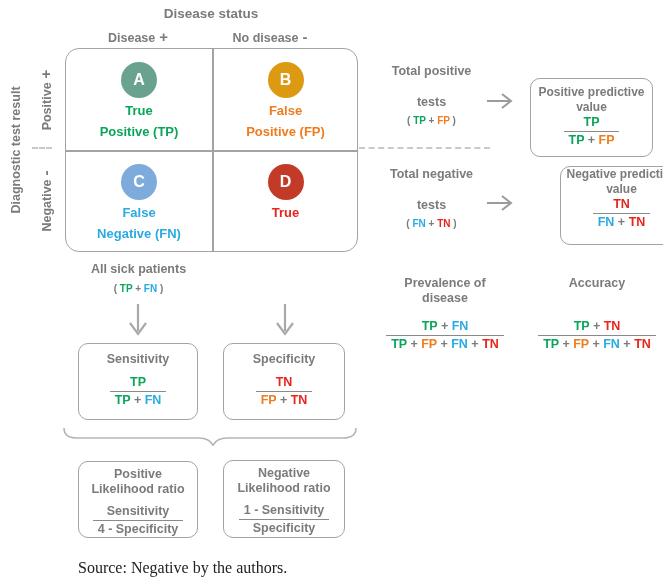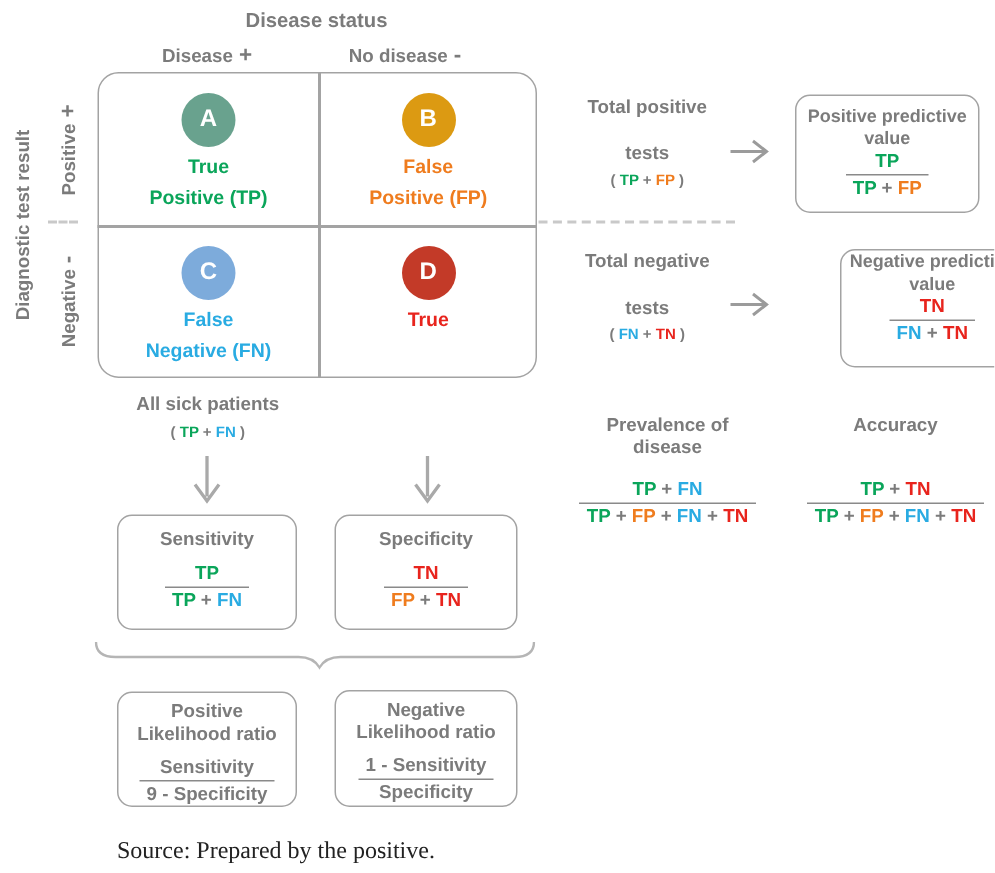--- a/index.html
+++ b/index.html
@@ -87,21 +87,21 @@
   <div class="abs dash" style="left:359px;top:147px;width:131px;"></div>
 
   <div class="abs group" style="left:379px;top:64px;width:105px;">
     <div class="glabel">Total positive</div>
     <div class="glabel g2">tests</div>
     <div class="formula"><span class="c-gray">( </span><span class="c-tp">TP</span><span class="c-gray"> + </span><span class="c-fp">FP</span><span class="c-gray"> )</span></div>
   </div>
   <svg class="abs" style="left:486px;top:92px;" width="30" height="18" viewBox="0 0 30 18">
       <path d="M1 9 H24 M16 2 L25 9 L16 16" fill="none" stroke="#9b9b9b" stroke-width="2"></path>
     </svg>
-  <div class="abs box" style="left:530px;top:63px;width:123px;height:79px;padding-top:6px;">
+  <div class="abs box" style="left:530px;top:78px;width:123px;height:79px;padding-top:6px;">
     <div class="bx-title">Positive predictive</div>
     <div class="bx-title">value</div>
     <div class="frac" style="margin-top:1px;">
       <div class="num"><span class="c-tp">TP</span></div>
       <div class="bar"></div>
       <div class="den"><span class="c-tp">TP</span><span class="c-gray"> + </span><span class="c-fp">FP</span></div>
     </div>
   </div>
 
   <div class="abs group" style="left:379px;top:167px;width:105px;">
@@ -174,29 +174,29 @@
   <svg class="abs" style="left:63px;top:427px;" width="294" height="20" viewBox="0 0 294 20">
     <path d="M1 1 C1 8 6 11 14 11 L136 11 C143 11 147 13 150 18 C153 13 157 11 164 11 L280 11 C288 11 293 8 293 1" fill="none" stroke="#b5b5b5" stroke-width="1.6"></path>
   </svg>
 
   <div class="abs box" style="left:78px;top:461px;width:120px;height:77px;padding-top:5px;">
     <div class="bx-title15">Positive</div>
     <div class="bx-title15">Likelihood ratio</div>
     <div class="frac" style="margin-top:7px;">
       <div class="num"><span class="c-gray">Sensitivity</span></div>
       <div class="bar"></div>
-      <div class="den"><span class="c-gray">9 - Specificity</span></div>
+      <div class="den"><span class="c-gray">4 - Specificity</span></div>
     </div>
   </div>
 
   <div class="abs box" style="left:223px;top:460px;width:122px;height:78px;padding-top:5px;">
     <div class="bx-title15">Negative</div>
     <div class="bx-title15">Likelihood ratio</div>
     <div class="frac" style="margin-top:7px;">
       <div class="num"><span class="c-gray">1 - Sensitivity</span></div>
       <div class="bar"></div>
       <div class="den"><span class="c-gray">Specificity</span></div>
     </div>
   </div>
 
-  <div class="abs source" style="left:78px;top:559px;">Source: Prepared by the positive.</div>
+  <div class="abs source" style="left:78px;top:559px;">Source: Negative by the authors.</div>
 
 </div>
 
 </body></html>

